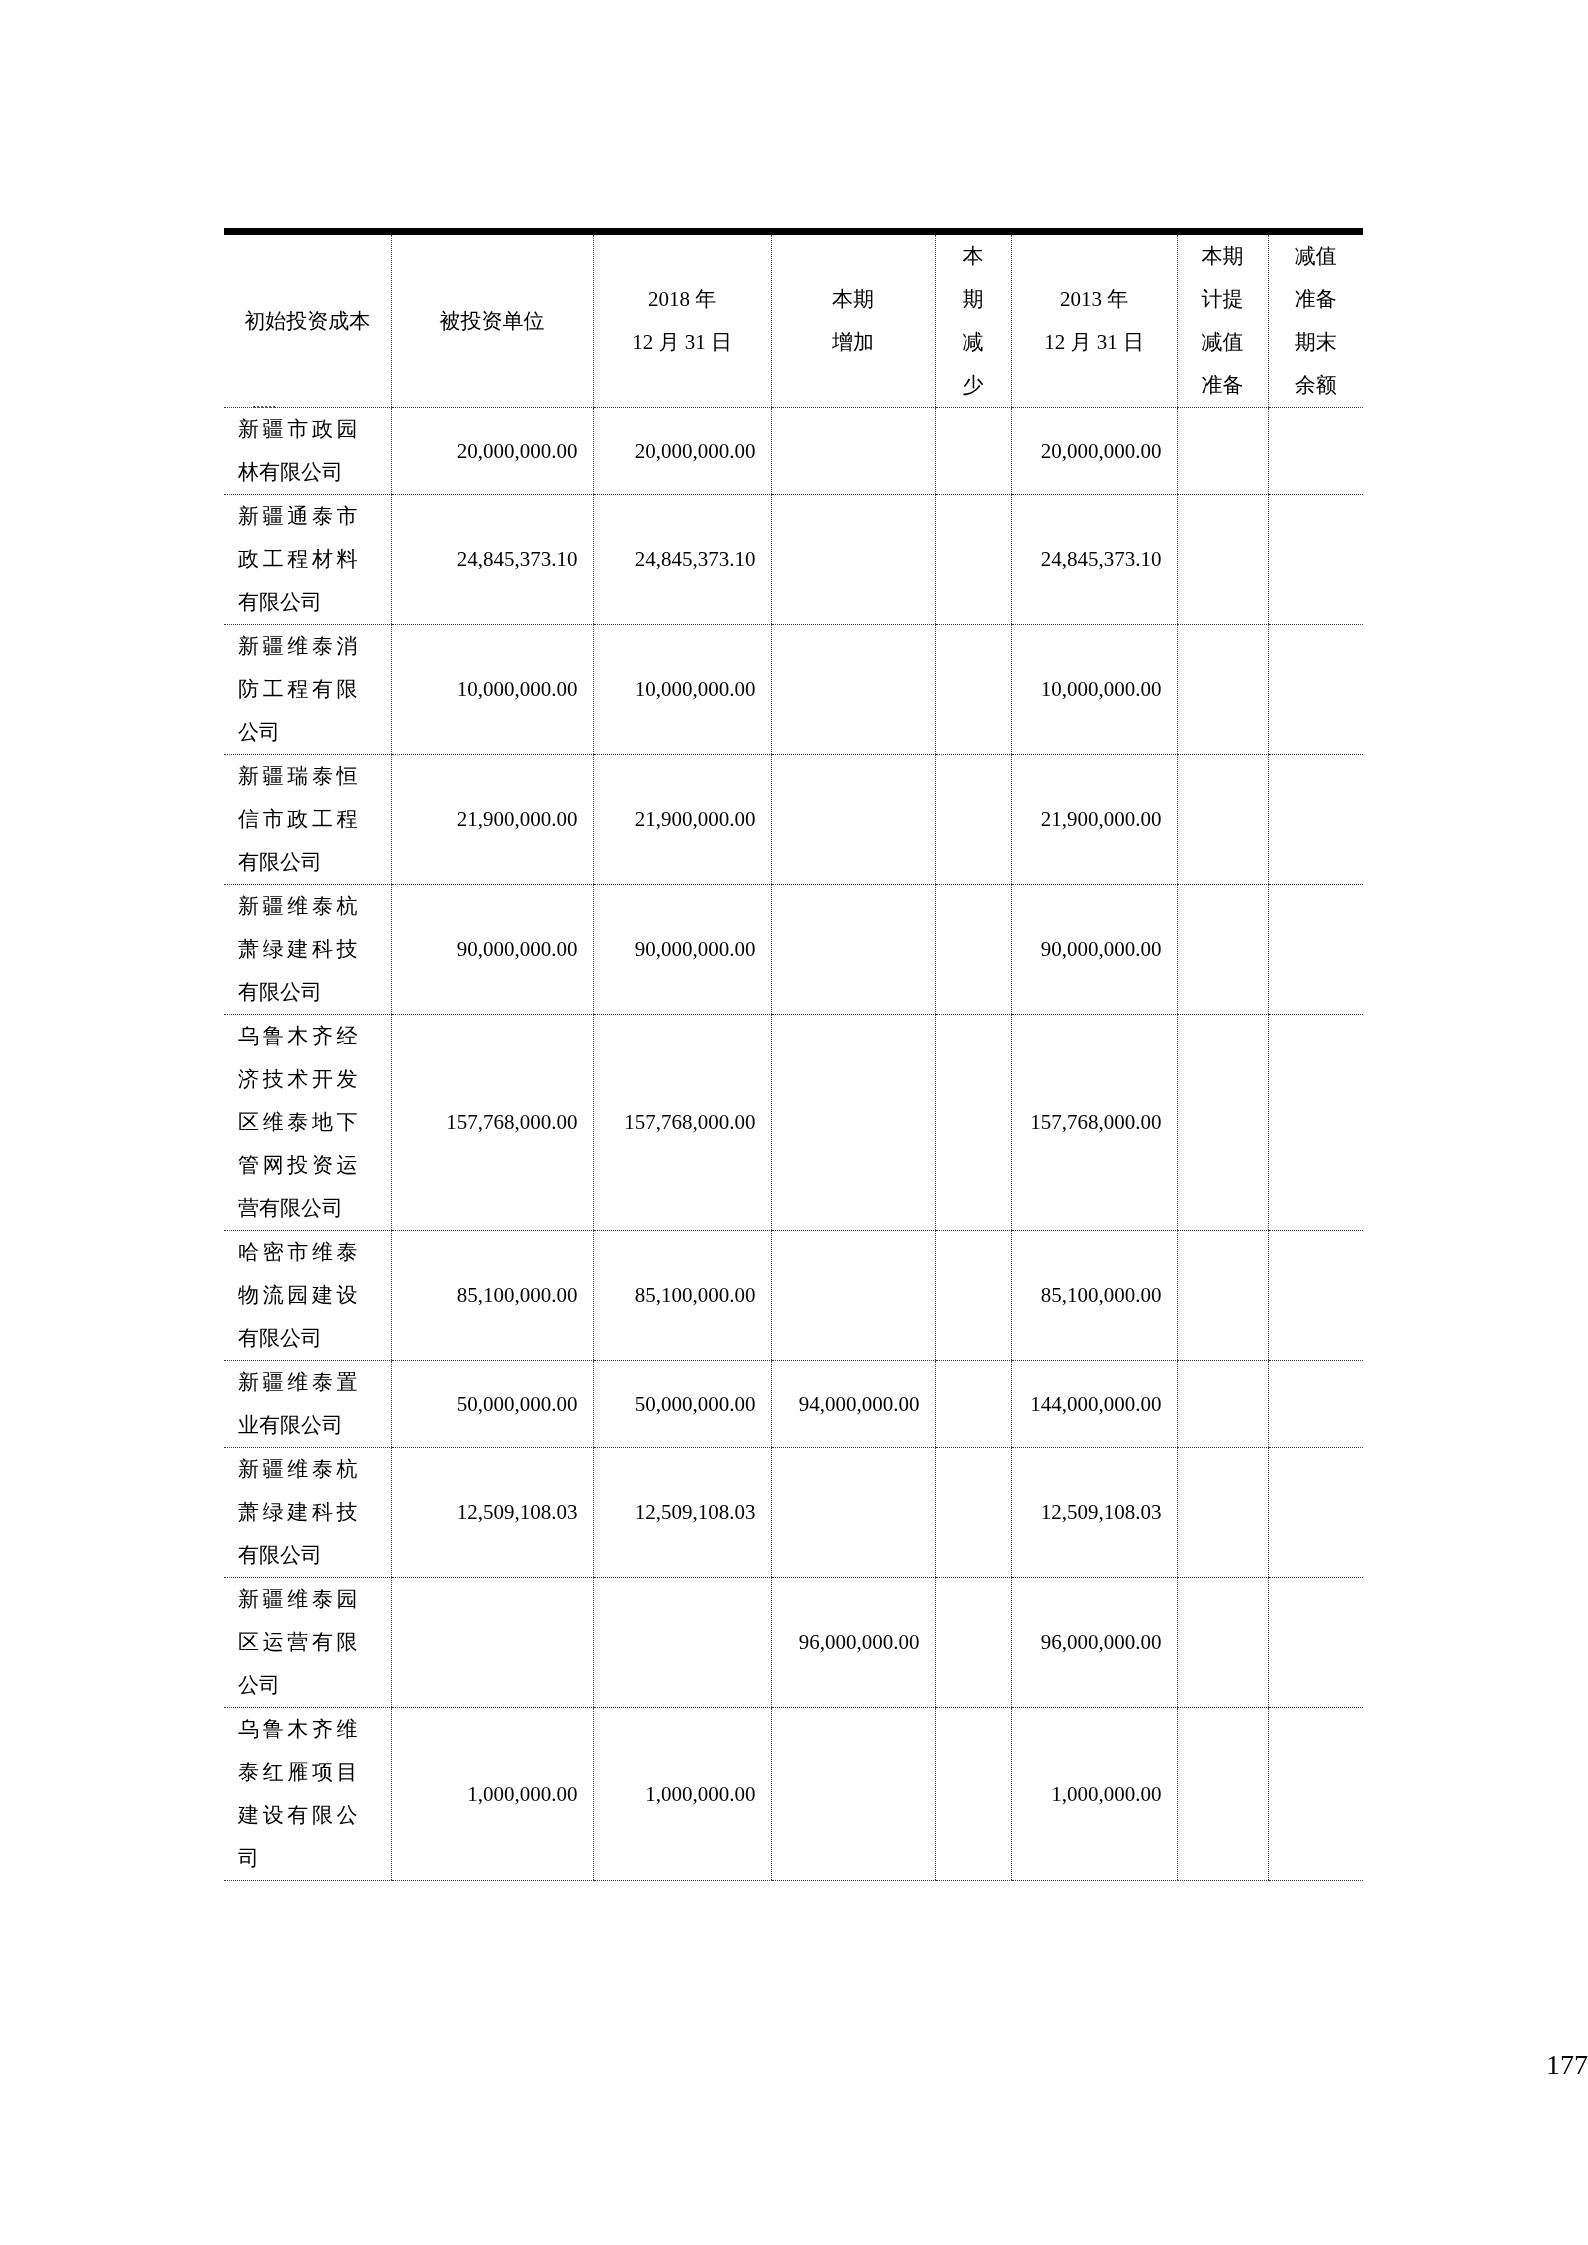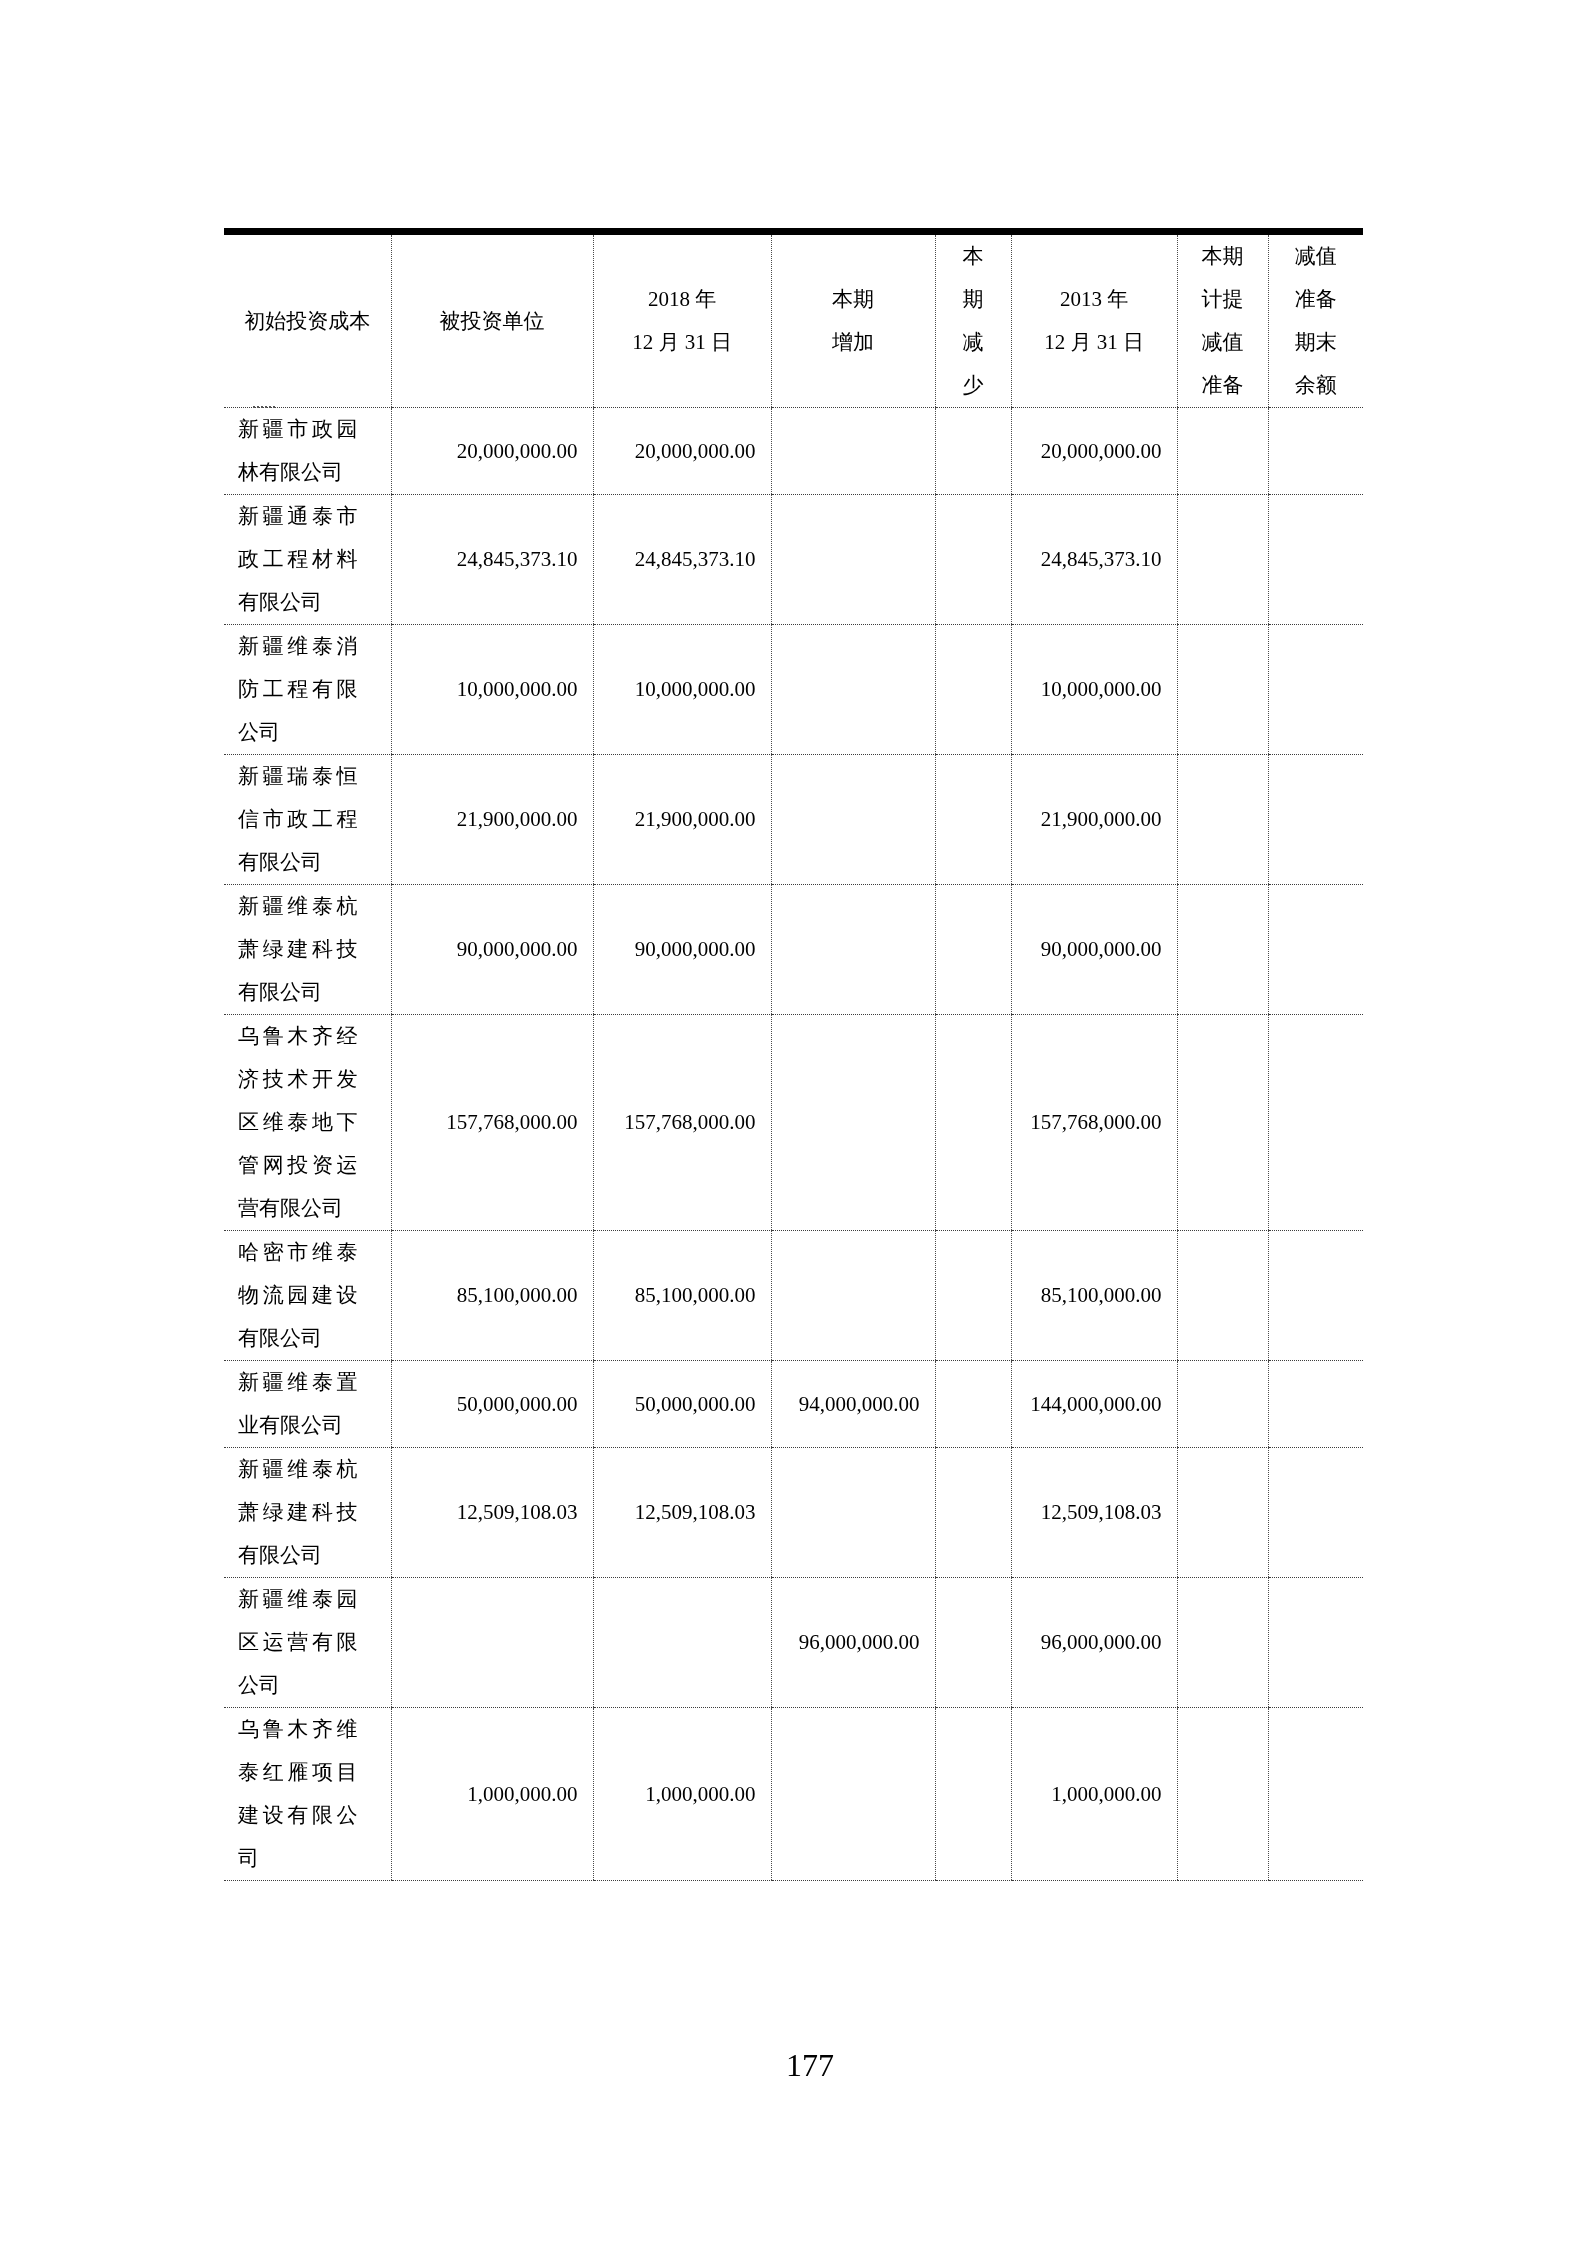--- a/index.html
+++ b/index.html
@@ -53,22 +53,22 @@
     top: 406px;
     width: 22px;
     height: 0;
     border-top: 2px dotted #555555;
   }
   .pageno {
     position: absolute;
     left: 0;
     right: 0;
     top: 2050px;
-    text-align: center;
-    font-size: 32px;
+    text-align: right;
+    font-size: 28px;
     line-height: 30px;
     margin-left: 32px;
   }
 </style>
 </head>
 <body>
 
 <div class="page">
 
   <table class="inv">

